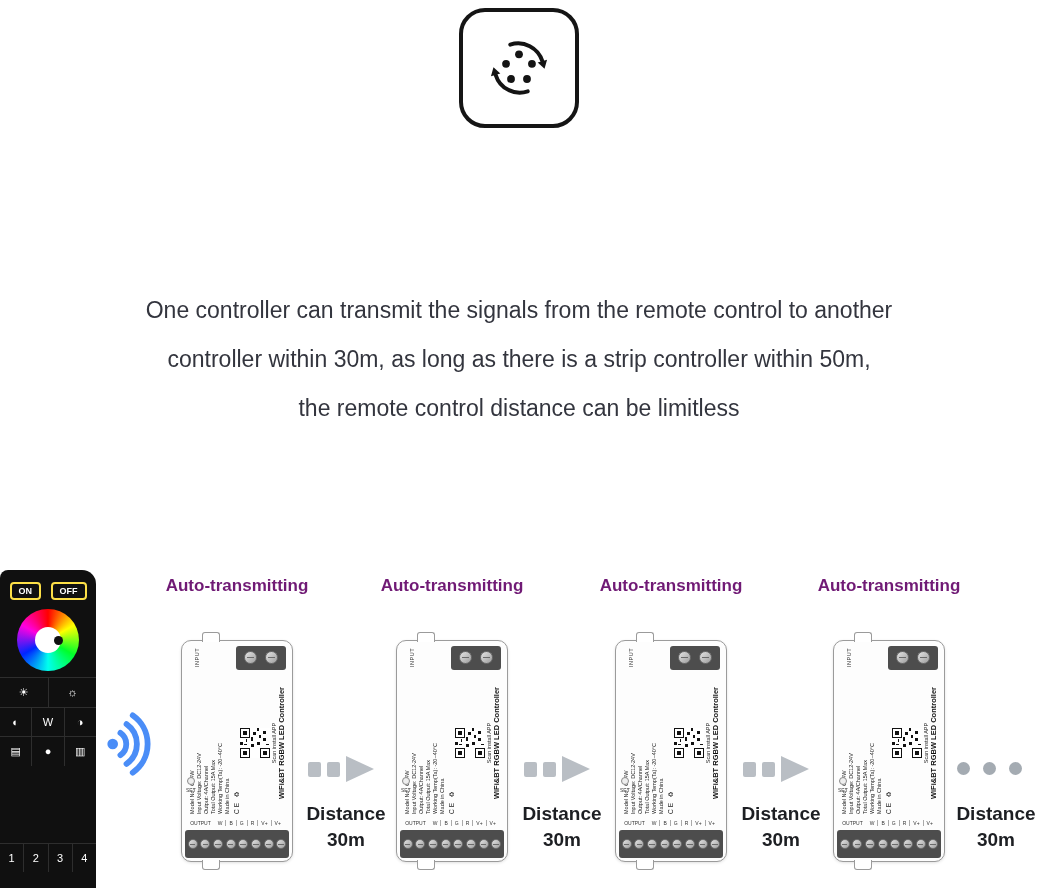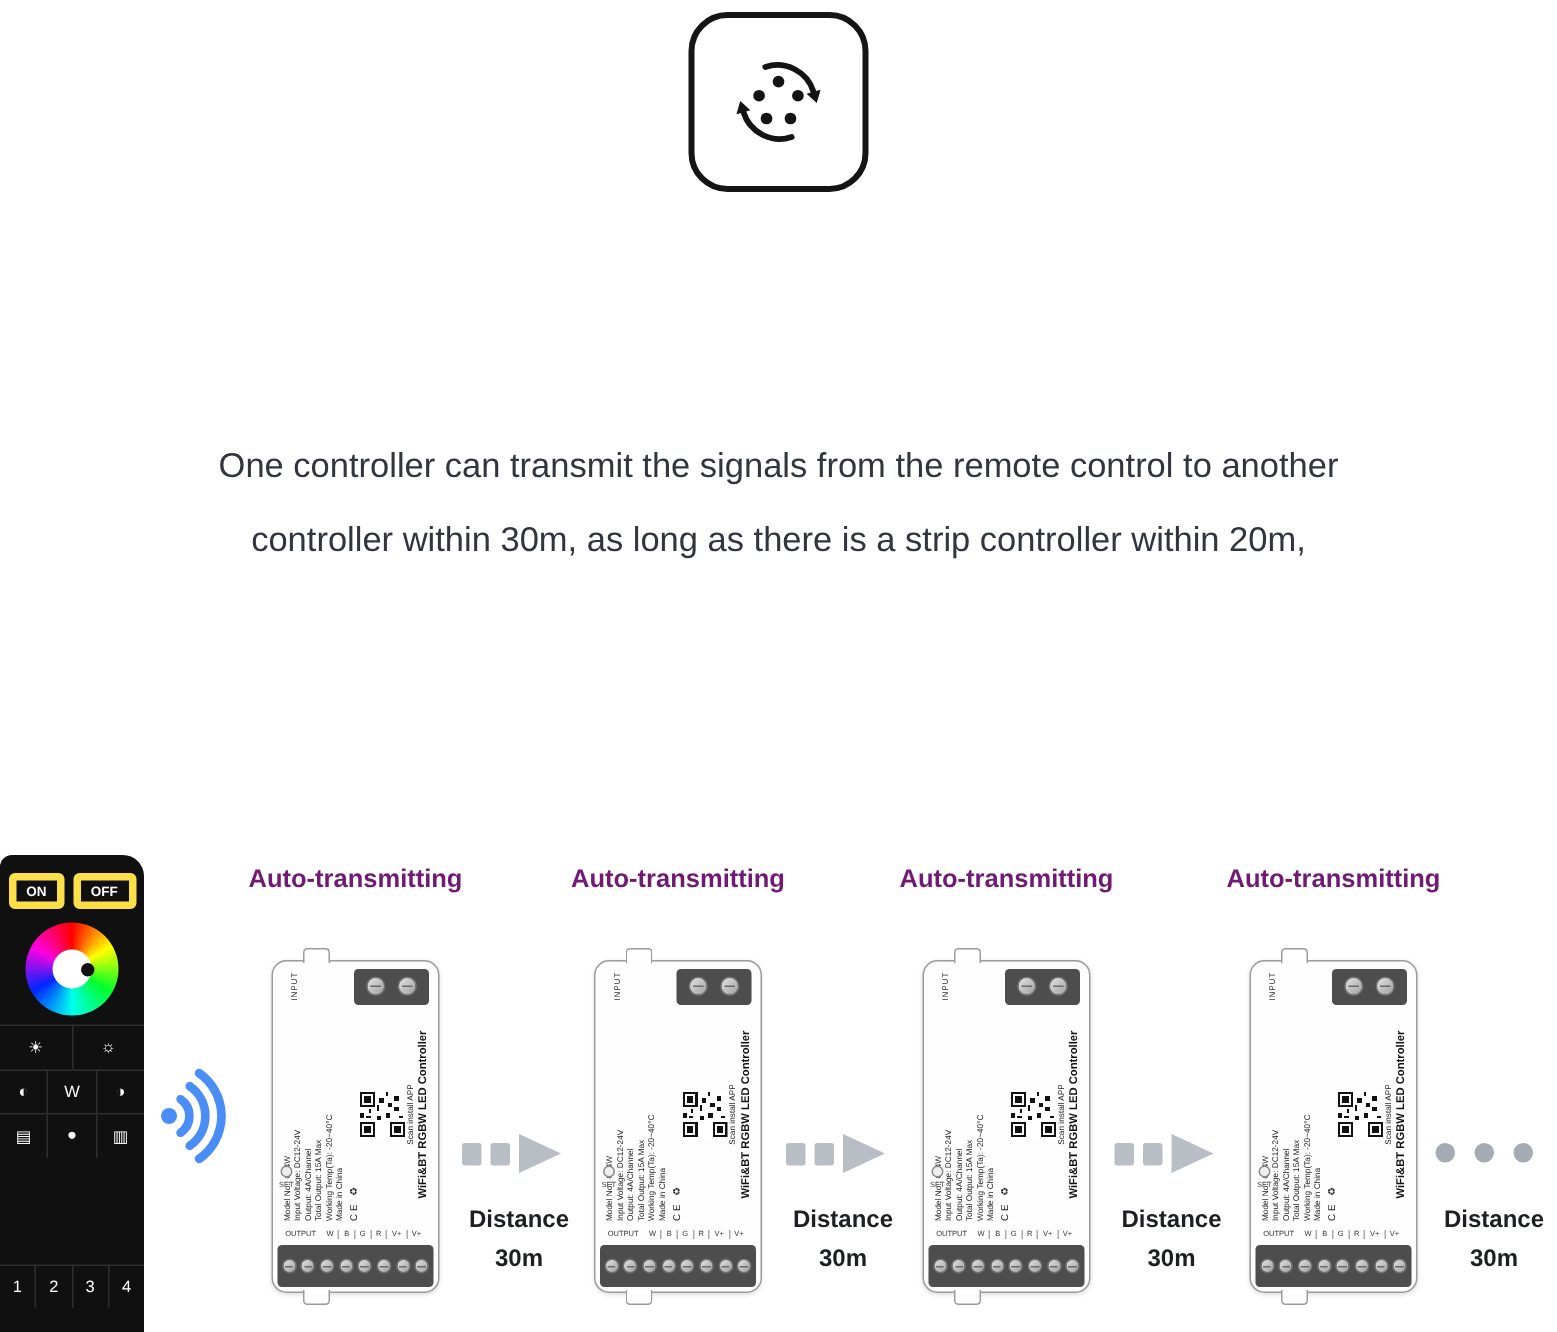--- a/index.html
+++ b/index.html
@@ -12,42 +12,42 @@
     display:flex;align-items:center;justify-content:center;background:#fff;}
   .page-title{position:absolute;top:176px;left:0;width:100%;text-align:center;
     font-size:46px;font-weight:bold;color:#4a8df7;letter-spacing:.5px;}
   .desc{position:absolute;top:286px;left:0;width:100%;text-align:center;
     font-size:23px;color:#33353e;line-height:49px;}
 
   
   .remote{position:absolute;left:0;top:570px;width:96px;height:318px;background:#101010;
     border-radius:8px 14px 0 0;box-sizing:border-box;padding-top:12px;}
   .power-row{display:flex;justify-content:space-evenly;}
-  .pwr-btn{color:#fff;font-size:9px;border:5px solid #fde047;border-radius:4px;
+  .pwr-btn{color:#fff;font-size:9px;border:2px solid #fde047;border-radius:4px;
     padding:2px 7px;font-weight:bold;}
   .wheel{position:relative;width:62px;height:62px;margin:9px auto 6px;border-radius:50%;
     background:conic-gradient(#ff0000,#ffff00,#00ff2a,#00ffee,#0026ff,#ff00e1,#ff0000);}
   .wheel::after{content:"";position:absolute;inset:18px;background:#fff;border-radius:50%;}
   .wheel .knob{position:absolute;width:9px;height:9px;border-radius:50%;background:#111;
     top:27px;left:37px;z-index:2;}
   .rbtn-row{display:flex;border-top:1px solid #2e2e2e;}
   .rbtn{flex:1;text-align:center;color:#fff;font-size:11px;padding:8px 0;border-left:1px solid #2e2e2e;cursor:pointer;}
   .rbtn:first-child{border-left:none;}
   .zones{position:absolute;bottom:16px;left:0;right:0;display:flex;border-top:1px solid #2e2e2e;}
   .zone{flex:1;text-align:center;color:#fff;font-size:11px;padding:8px 0;border-left:1px solid #2e2e2e;cursor:pointer;}
   .zone:first-child{border-left:none;}
 
   
   .wifi{position:absolute;left:103px;top:702px;}
 
   
   .auto-label{position:absolute;top:576px;width:180px;text-align:center;
     font-size:17px;font-weight:bold;color:#701a75;}
   .distance{position:absolute;top:801px;width:100px;text-align:center;
-    font-size:16px;font-weight:bold;color:#1d1f23;line-height:26px;}
+    font-size:19px;font-weight:bold;color:#1d1f23;line-height:26px;}
   .flow-arrow{position:absolute;top:756px;height:26px;display:flex;align-items:center;gap:6px;}
   .dash{width:13px;height:15px;background:#b9bec4;border-radius:2px;}
   .head{width:0;height:0;border-left:28px solid #b9bec4;border-top:13px solid transparent;
     border-bottom:13px solid transparent;}
   .more-dots{position:absolute;top:762px;left:957px;display:flex;gap:13px;}
   .more-dots span{width:13px;height:13px;border-radius:50%;background:#a4abb2;display:block;}
 
   
   .controller-mount{position:absolute;top:640px;width:112px;height:222px;}
   .controller{position:relative;width:100%;height:100%;background:#fdfdfd;
@@ -108,21 +108,22 @@
       </g>
       <g fill="#141414">
         <polygon points="66.8,29.6 57.2,32.4 64.2,38.7"></polygon>
         <polygon points="9.2,46.4 18.8,43.6 11.8,37.3"></polygon>
       </g>
     </svg>
   </div>
 
   <div class="desc">
     <div>One controller can transmit the signals from the remote control to another</div>
-    <div>controller within 30m, as long as there is a strip controller within 20m,</div>
+    <div>controller within 30m, as long as there is a strip controller within 50m,</div>
+    <div>the remote control distance can be limitless</div>
   </div>
 
   <div class="remote">
     <div class="power-row">
       <span class="pwr-btn">ON</span>
       <span class="pwr-btn">OFF</span>
     </div>
     <div class="wheel">
         <span class="knob"></span>
       </div>

